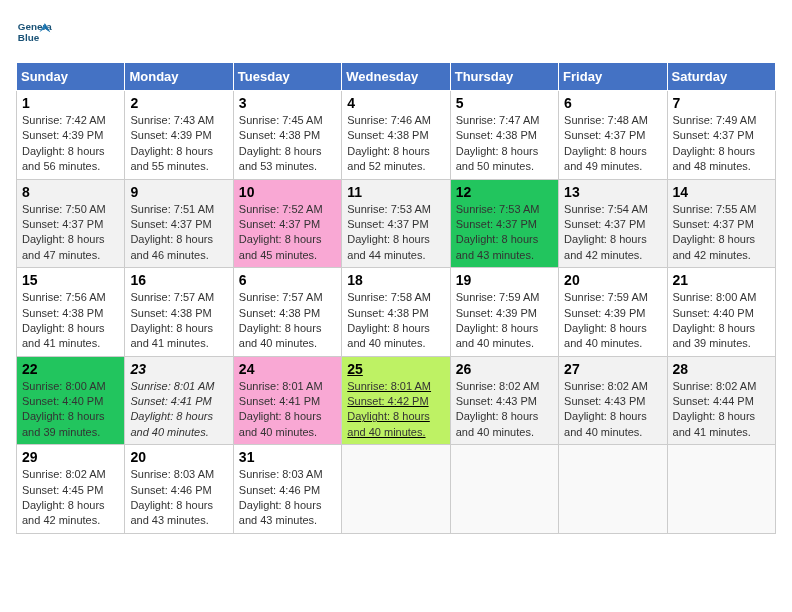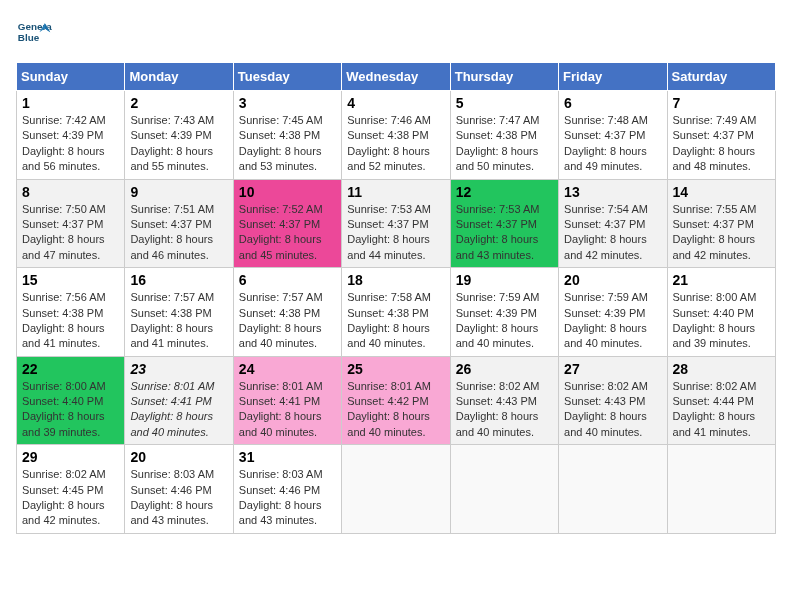--- a/index.html
+++ b/index.html
@@ -140,21 +140,21 @@
       </tr>
       <tr>
         <td style="background-color: rgb(242, 242, 242);">
         <span class="day-num">8</span>
         <span class="cell-text">Sunrise: 7:50 AM<br>Sunset: 4:37 PM<br>Daylight: 8 hours and 47 minutes.</span>
       </td>
         <td style="background-color: rgb(242, 242, 242);">
         <span class="day-num">9</span>
         <span class="cell-text">Sunrise: 7:51 AM<br>Sunset: 4:37 PM<br>Daylight: 8 hours and 46 minutes.</span>
       </td>
-        <td style="background-color: #ec4899;">
+        <td style="background-color: #f9a8d4;">
         <span class="day-num">10</span>
         <span class="cell-text">Sunrise: 7:52 AM<br>Sunset: 4:37 PM<br>Daylight: 8 hours and 45 minutes.</span>
       </td>
         <td style="background-color: rgb(242, 242, 242);">
         <span class="day-num">11</span>
         <span class="cell-text">Sunrise: 7:53 AM<br>Sunset: 4:37 PM<br>Daylight: 8 hours and 44 minutes.</span>
       </td>
         <td style="background-color: #22c55e;">
         <span class="day-num">12</span>
         <span class="cell-text">Sunrise: 7:53 AM<br>Sunset: 4:37 PM<br>Daylight: 8 hours and 43 minutes.</span>
@@ -204,21 +204,21 @@
         <span class="cell-text">Sunrise: 8:00 AM<br>Sunset: 4:40 PM<br>Daylight: 8 hours and 39 minutes.</span>
       </td>
         <td style="background-color: rgb(242, 242, 242); font-style: italic;">
         <span class="day-num">23</span>
         <span class="cell-text">Sunrise: 8:01 AM<br>Sunset: 4:41 PM<br>Daylight: 8 hours and 40 minutes.</span>
       </td>
         <td style="background-color: #f9a8d4;">
         <span class="day-num">24</span>
         <span class="cell-text">Sunrise: 8:01 AM<br>Sunset: 4:41 PM<br>Daylight: 8 hours and 40 minutes.</span>
       </td>
-        <td style="background-color: #f9a8d4;">
+        <td style="background-color: #bef264; text-decoration: underline;">
         <span class="day-num">25</span>
         <span class="cell-text">Sunrise: 8:01 AM<br>Sunset: 4:42 PM<br>Daylight: 8 hours and 40 minutes.</span>
       </td>
         <td style="background-color: rgb(242, 242, 242);">
         <span class="day-num">26</span>
         <span class="cell-text">Sunrise: 8:02 AM<br>Sunset: 4:43 PM<br>Daylight: 8 hours and 40 minutes.</span>
       </td>
         <td style="background-color: rgb(242, 242, 242);">
         <span class="day-num">27</span>
         <span class="cell-text">Sunrise: 8:02 AM<br>Sunset: 4:43 PM<br>Daylight: 8 hours and 40 minutes.</span>

